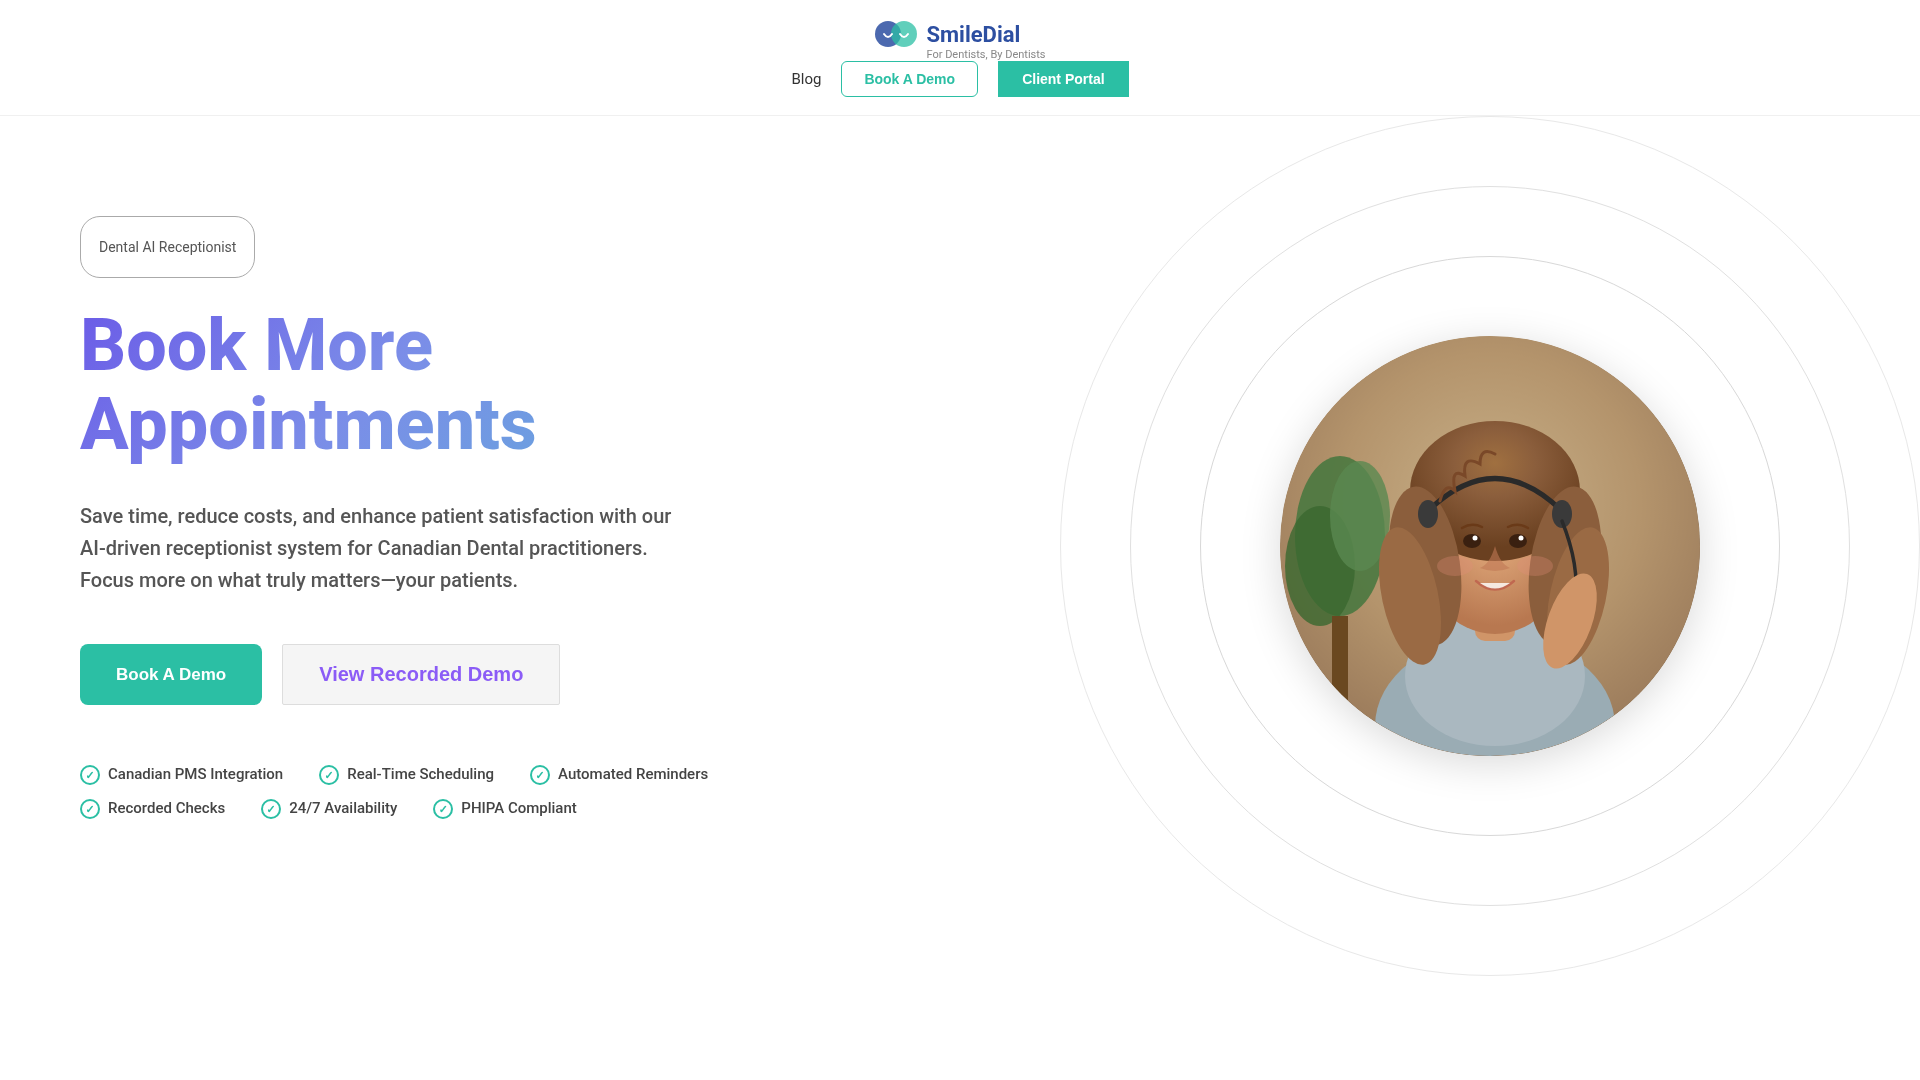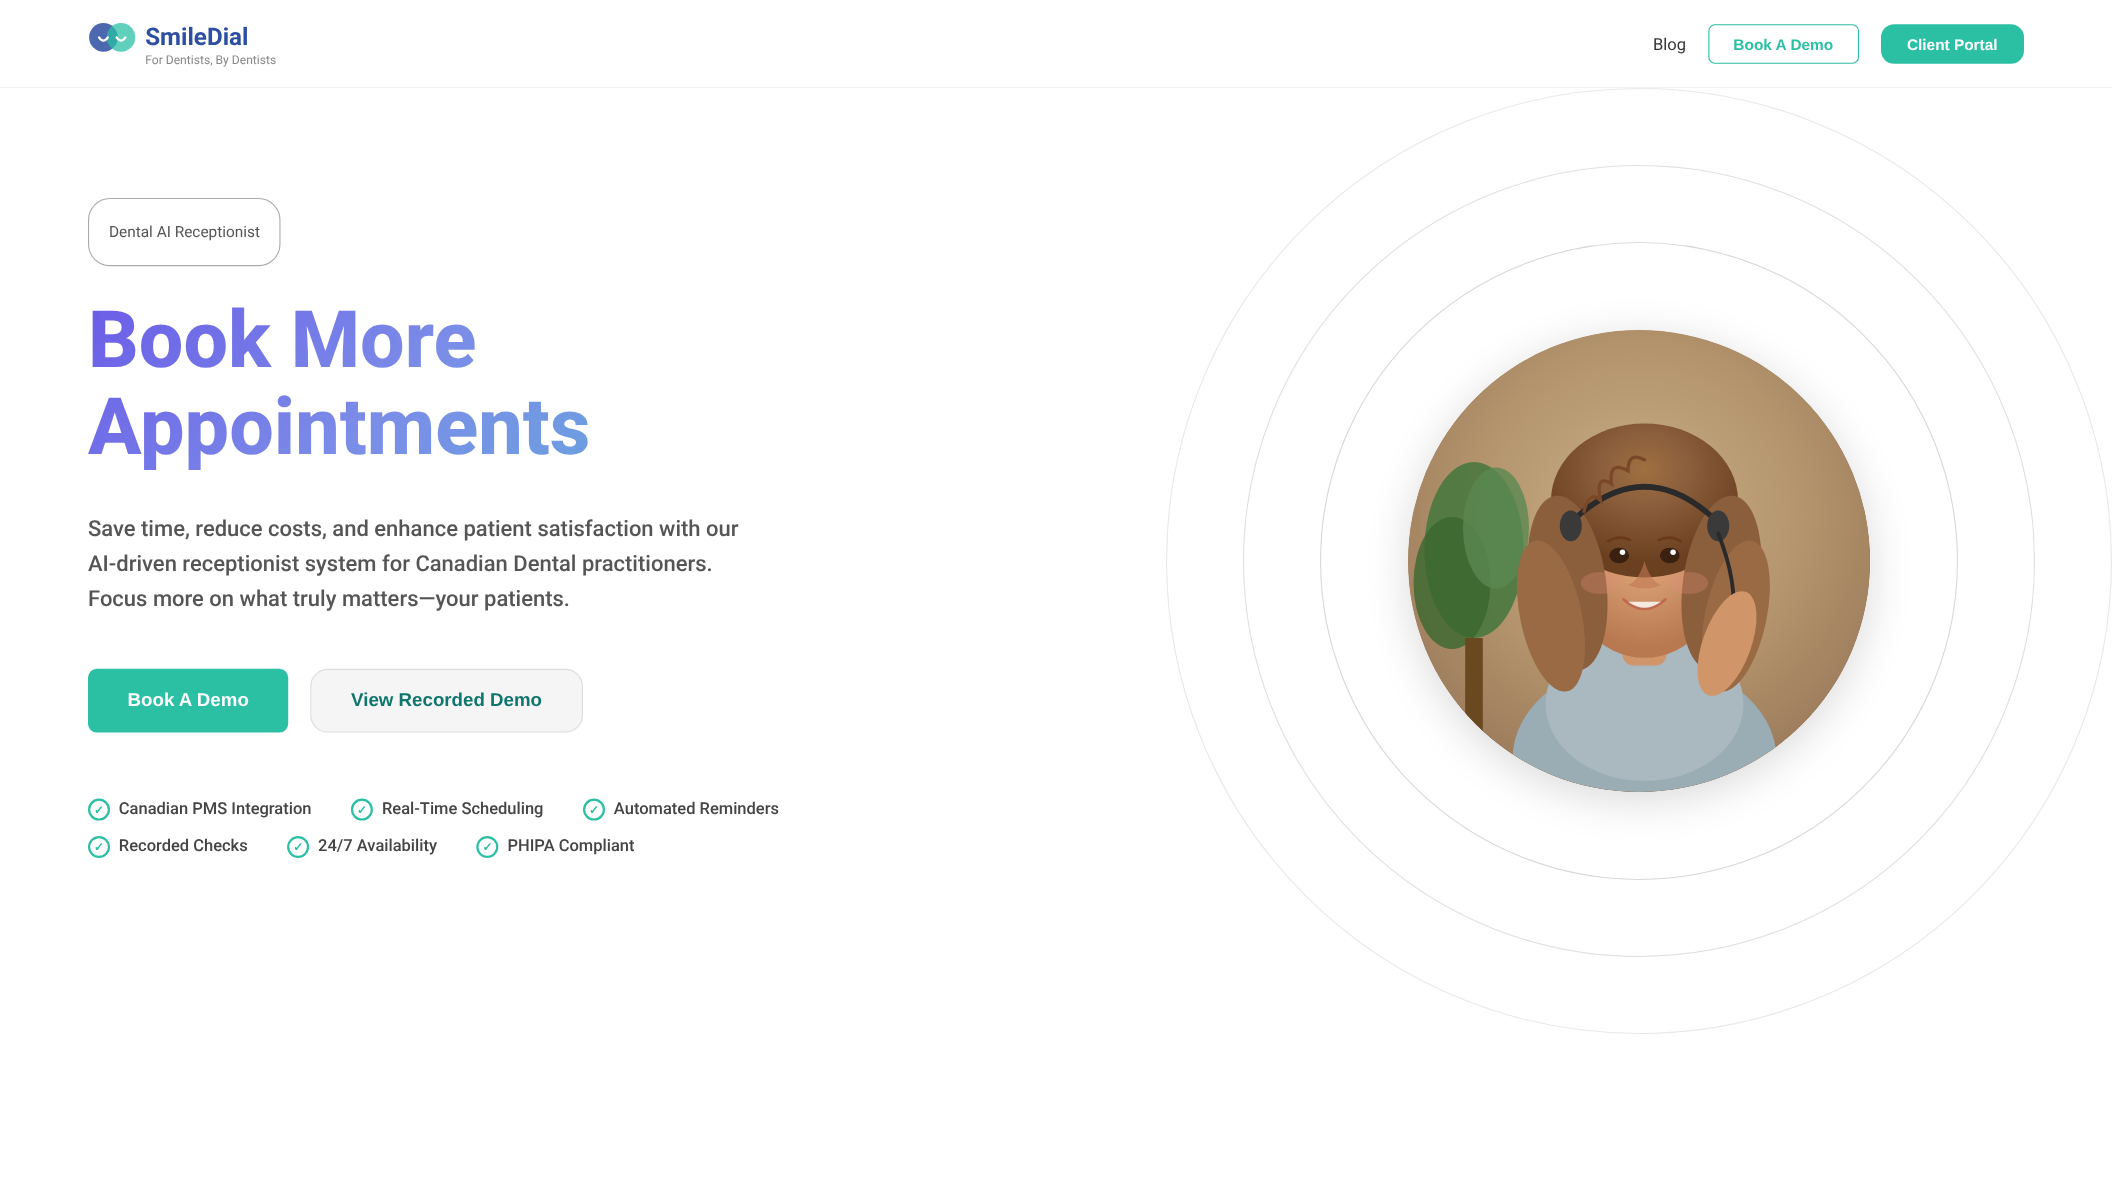--- a/index.html
+++ b/index.html
@@ -15,22 +15,23 @@
       height: 1080px;
       overflow: hidden;
       position: relative;
     }
 
     
     nav {
       display: flex;
       align-items: center;
       justify-content: space-between;
-      padding: 18px 80px;
+      padding: 18px 112px;
       border-bottom: 1px solid #f0f0f0;
+      flex-direction: column;
     }
 
     .logo-area {
       display: flex;
       flex-direction: column;
     }
 
     .logo-wrapper {
       display: flex;
       align-items: center;
@@ -77,21 +78,21 @@
       font-size: 14px;
       font-weight: 600;
       cursor: pointer;
     }
 
     .btn-client-portal {
       background: #2bbfa4;
       color: #fff;
       border: none;
       padding: 10px 24px;
-      border-radius: 12px;
+      border-radius: 0;
       font-size: 14px;
       font-weight: 600;
       cursor: pointer;
     }
 
     
     .hero {
       display: flex;
       position: relative;
       padding: 60px 80px 0 80px;
@@ -150,25 +151,25 @@
       border: none;
       padding: 18px 36px;
       border-radius: 8px;
       font-size: 17px;
       font-weight: 700;
       cursor: pointer;
     }
 
     .btn-secondary {
       background: #f5f5f5;
-      color: #0f766e;
+      color: #8b5cf6;
       border: 1px solid #ddd;
       padding: 18px 36px;
-      border-radius: 16px;
-      font-size: 17px;
+      border-radius: 2px;
+      font-size: 20px;
       font-weight: 600;
       cursor: pointer;
     }
 
     .features-row {
       display: flex;
       flex-direction: column;
       gap: 14px;
     }
 

